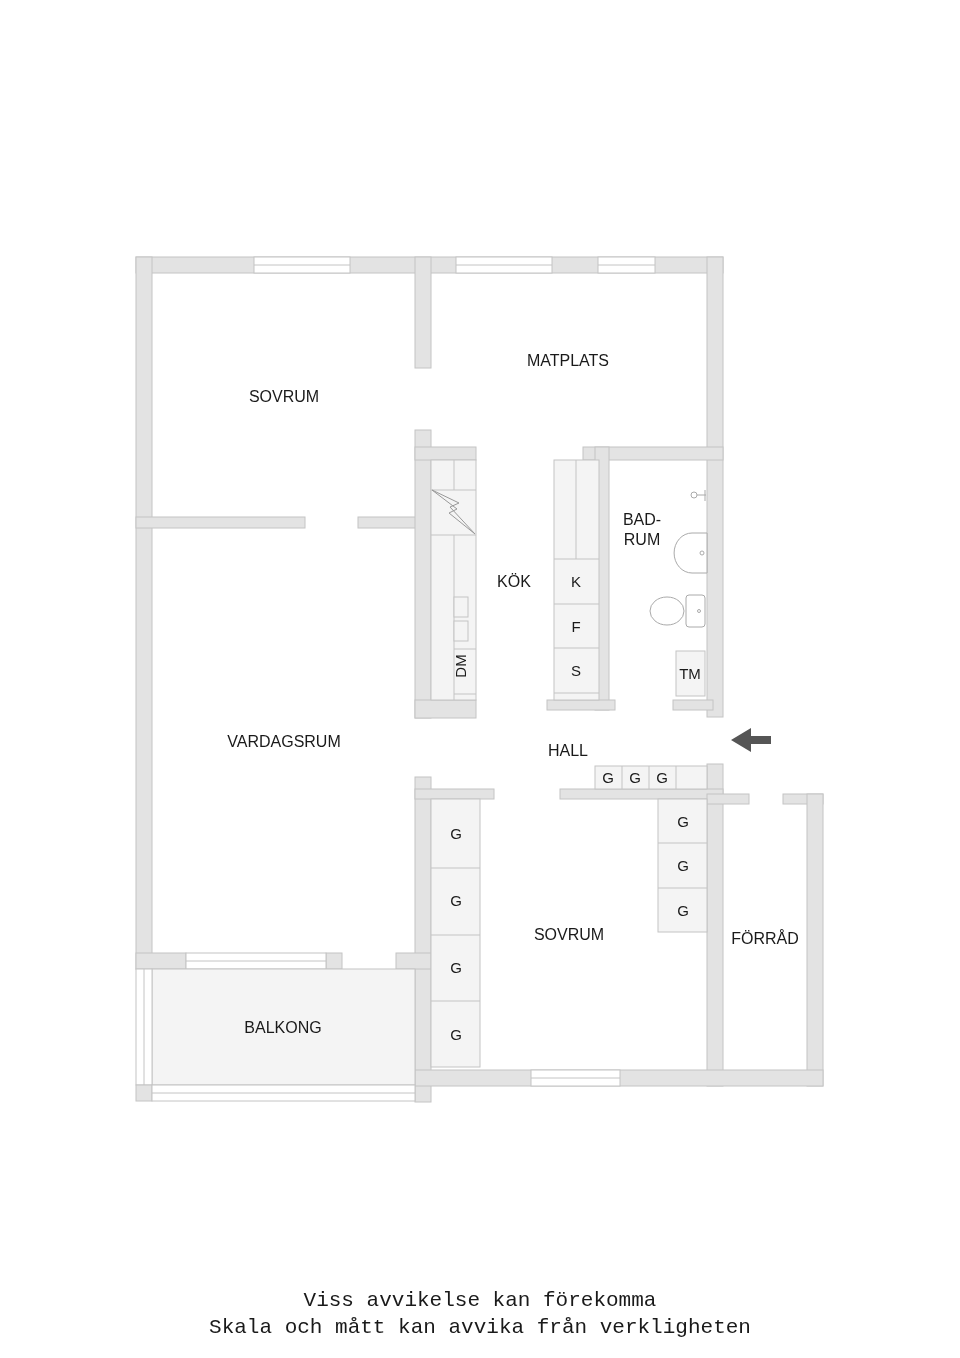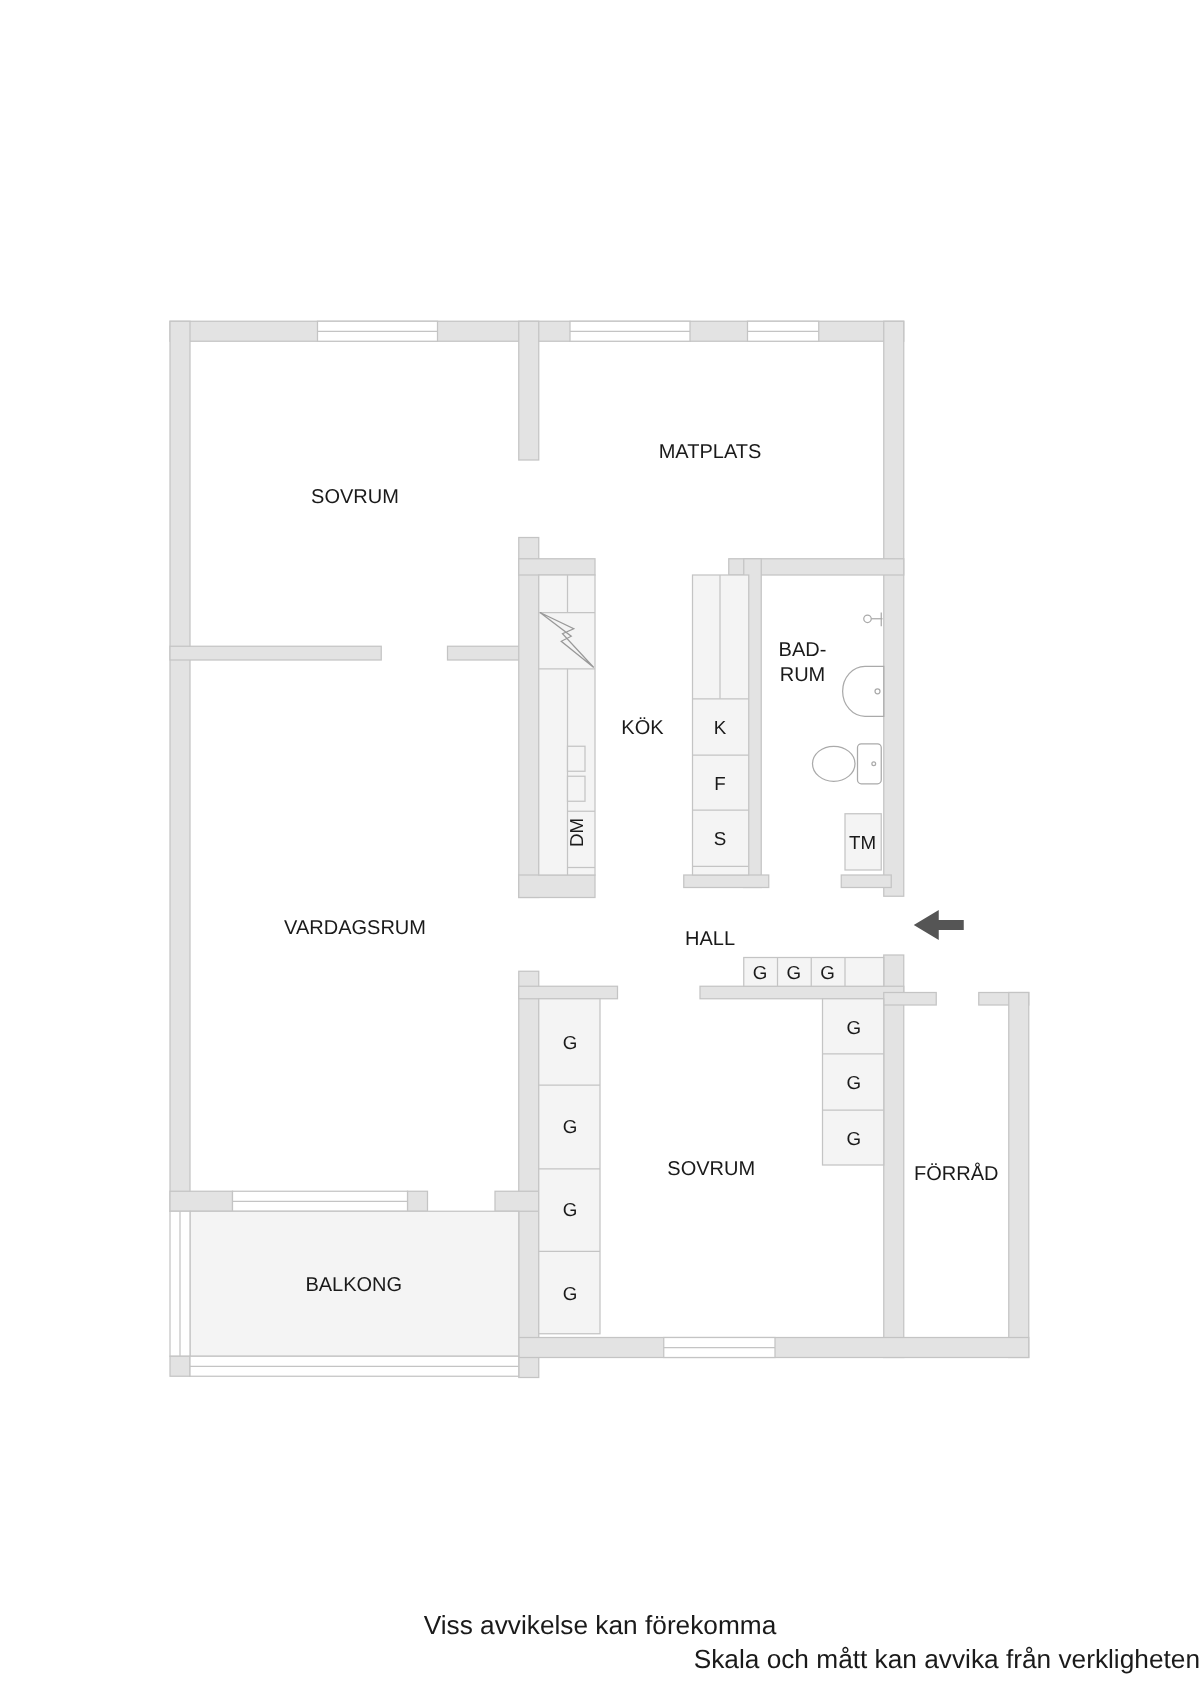--- a/index.html
+++ b/index.html
@@ -5,21 +5,21 @@
   html,body{margin:0;padding:0;background:#ffffff;}
   body{width:960px;height:1358px;position:relative;overflow:hidden;font-family:"Liberation Sans",sans-serif;}
   svg{position:absolute;left:0;top:0;}
   .wall{fill:#e3e3e3;stroke:#c4c4c4;stroke-width:1;}
   .win{fill:#ffffff;stroke:#c4c4c4;stroke-width:1;}
   .cab{fill:#f4f4f4;stroke:#c4c4c4;stroke-width:1;}
   .fix{fill:#ffffff;stroke:#aaaaaa;stroke-width:1;}
   .balc{fill:#f4f4f4;stroke:#c4c4c4;stroke-width:1;}
   .lbl{font-family:"Liberation Sans",sans-serif;font-size:16px;fill:#1a1a1a;text-anchor:middle;}
   .g{font-family:"Liberation Sans",sans-serif;font-size:15px;fill:#1a1a1a;text-anchor:middle;}
-  .footer{position:absolute;left:0;width:960px;text-align:center;font-family:Liberation Sans, sans-serif;font-size:21px;color:#1a1a1a;line-height:26px;}
+  .footer{position:absolute;left:0;width:960px;text-align:center;font-family:Liberation Mono, monospace;font-size:21px;color:#1a1a1a;line-height:26px;}
 </style>
 </head>
 <body>
 
 <svg width="960" height="1358" viewBox="0 0 960 1358">
 
   <g>
 
     <rect class="wall" x="136" y="257" width="587" height="16"></rect>
 
@@ -168,13 +168,13 @@
   <text class="g" x="456" y="906">G</text>
   <text class="g" x="456" y="973">G</text>
   <text class="g" x="456" y="1040">G</text>
 
   <text class="g" x="683" y="827">G</text>
   <text class="g" x="683" y="871">G</text>
   <text class="g" x="683" y="916">G</text>
 </svg>
 
 <div class="footer" style="top:1288px;">Viss avvikelse kan förekomma</div>
-<div class="footer" style="top:1315px;text-align:right;">Skala och mått kan avvika från verkligheten</div>
+<div class="footer" style="top:1315px;">Skala och mått kan avvika från verkligheten</div>
 
 </body></html>

